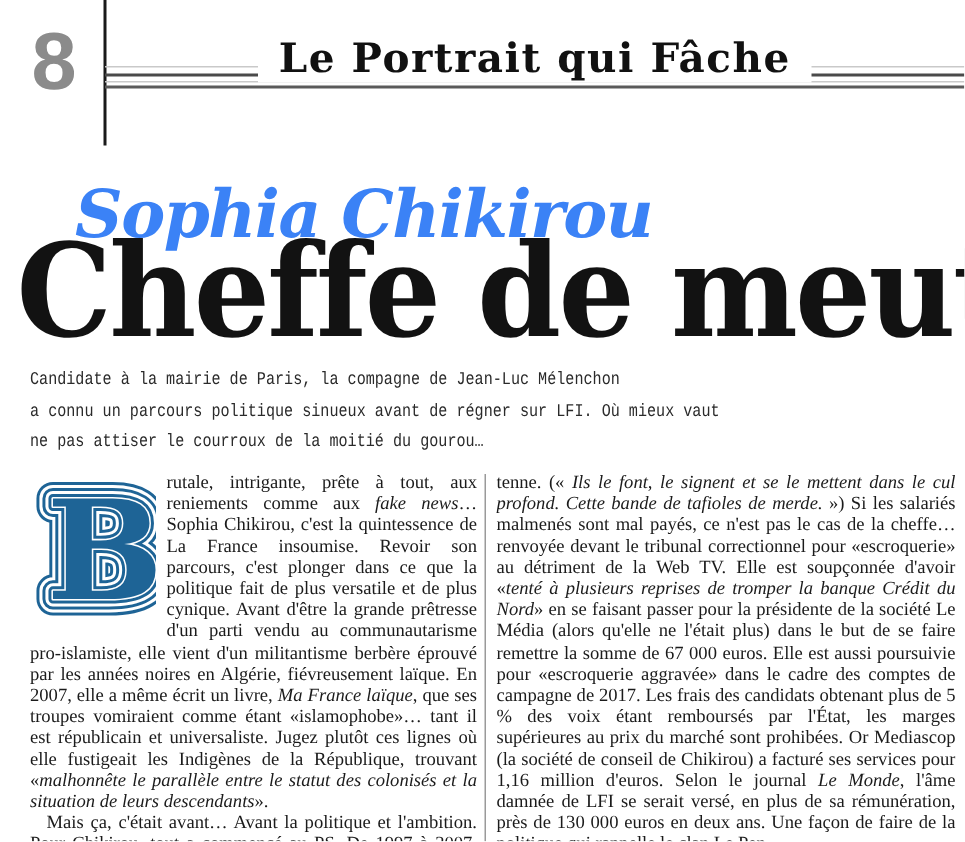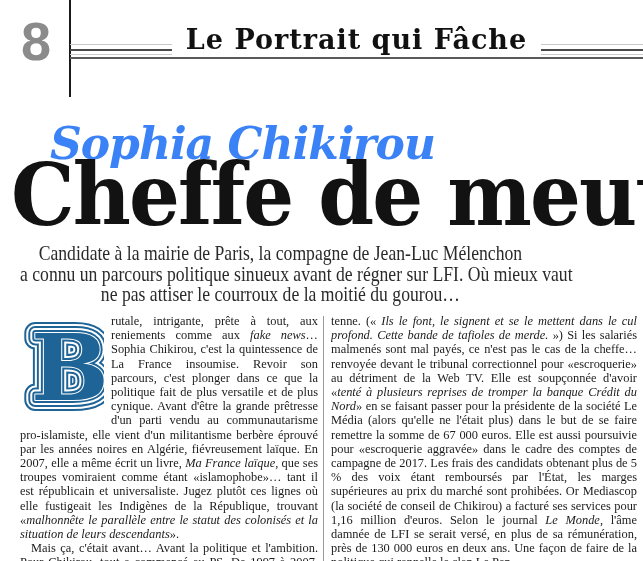--- a/index.html
+++ b/index.html
@@ -23,22 +23,22 @@
   
   .kicker{position:absolute;left:50px;top:122px;font-family:"DejaVu Serif",serif;
           font-weight:bold;font-style:italic;font-size:44px;line-height:1;
           color:#3b82f6;white-space:nowrap;letter-spacing:-1px;}
   .title{position:absolute;left:11px;top:152px;font-family:"DejaVu Serif",serif;
          font-weight:bold;font-size:86px;line-height:1;color:#121212;white-space:nowrap;
          letter-spacing:-2px;transform:scaleX(0.93);transform-origin:left top;}
 
   
   .standfirst{position:absolute;left:20px;top:243px;width:620px;
-              font-family:Liberation Serif, serif;font-size:21px;
-              line-height:20.5px;color:#2a2a2a;text-align:center;}
+              font-family:Liberation Mono, monospace;font-size:12px;
+              line-height:20.5px;color:#2a2a2a;}
   .standfirst .sline{white-space:nowrap;transform:scaleX(0.84);transform-origin:left;}
 
   
   .bodywrap{position:absolute;left:0;top:314px;width:643px;height:247px;}
   .col{position:absolute;top:0;height:247px;overflow:hidden;text-align:justify;
        font-size:12.4px;line-height:14.2px;}
   .col.left{left:20px;width:298px;}
   .col.right{left:331px;width:306px;}
   .colrule{position:absolute;left:323px;top:2px;width:1px;height:245px;background:#9a9a9a;}
   .col p{margin:0;font-family:Liberation Serif, serif;}

